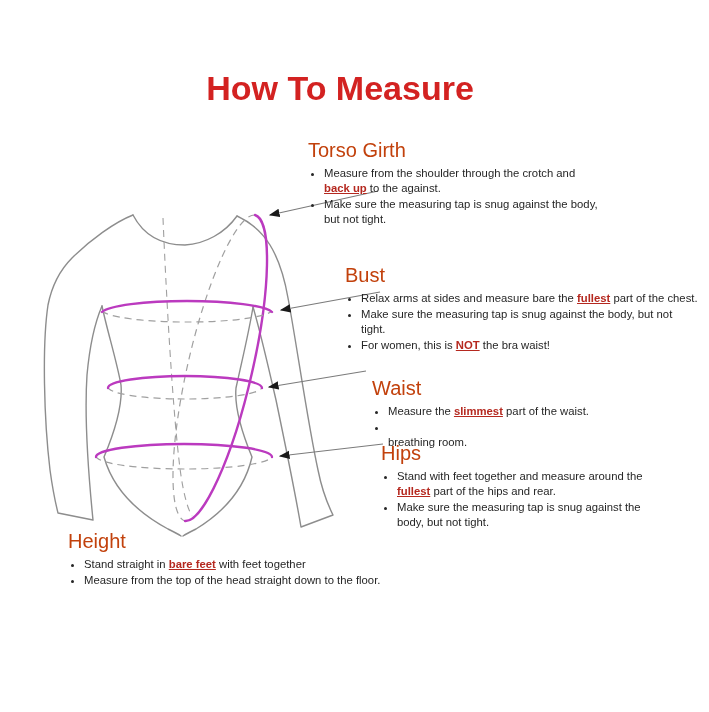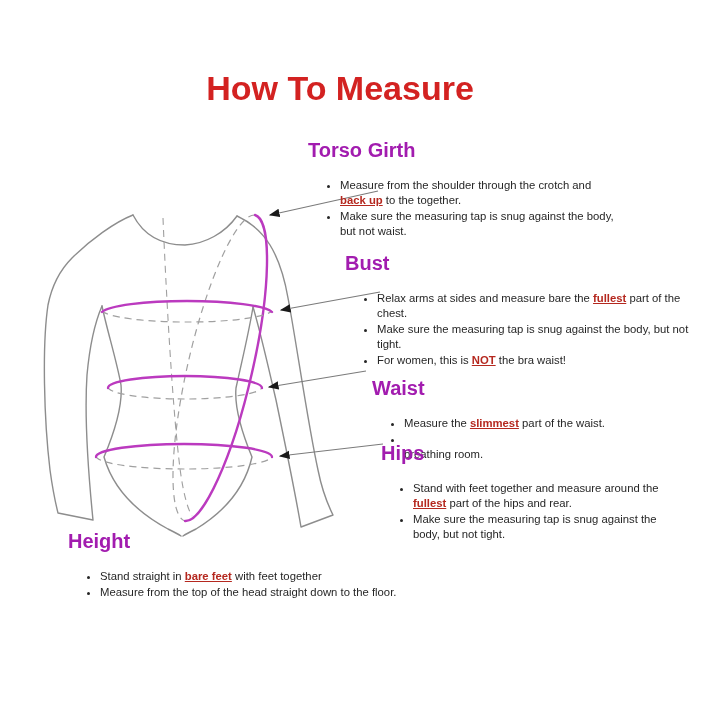--- a/index.html
+++ b/index.html
@@ -19,31 +19,31 @@
   }
   .figure-svg{position:absolute;left:0;top:0;width:709px;height:712px;}
   .outline{stroke:var(--outline_gray,#8d8d8d);stroke-width:1.4;fill:none;stroke-linecap:round;stroke-linejoin:round;}
   .seam{stroke:var(--dash_gray,#a0a0a0);stroke-width:1.1;fill:none;stroke-dasharray:7 5;}
   .tape-front{stroke:var(--magenta,#bb3abf);stroke-width:2.4;fill:none;stroke-linecap:round;}
   .tape-back{stroke:var(--dash_gray,#a0a0a0);stroke-width:1.2;fill:none;stroke-dasharray:7 5;}
   .arrow{stroke:var(--arrow_gray,#7b7b7b);stroke-width:1.2;fill:none;}
   .sec{position:absolute;}
   .sec h2{
     margin:0 0 4px 0;
-    font-size:20px;line-height:23px;font-weight:700;color:#a21caf;
+    font-size:20px;line-height:23px;font-weight:400;color:#c2410c;
   }
   .sec ul{
-    margin:16px;padding:0 0 0 16px;
+    margin:0;padding:0 0 0 16px;
     list-style:disc outside;
     font-size:11.3px;line-height:15px;color:#262626;
   }
   .sec li{margin:0 0 1px 0;}
   .rw{color:var(--accent_red,#b5281f);font-weight:700;text-decoration:underline;}
   .sec-torso {left:308px;top:139px;width:334px;}
-  .sec-bust  {left:345px;top:252px;width:362px;}
+  .sec-bust  {left:345px;top:264px;width:362px;}
   .sec-waist {left:372px;top:377px;width:312px;}
   .sec-hips  {left:381px;top:442px;width:302px;}
   .sec-height{left:68px; top:530px;width:442px;}
 </style>
 </head>
 <body>
 
 <div class="page">
 
   <h1 class="title">How To Measure</h1>
@@ -87,25 +87,25 @@
       <path class="arrow" d="M366,371 L269,387" marker-end="url(#ah)"></path>
       <path class="arrow" d="M383,444 L280,456" marker-end="url(#ah)"></path>
     </g>
   </svg>
 
   <section class="sec sec-torso">
     <h2>Torso Girth</h2>
     <ul>
       <li>
         <span>Measure from the shoulder through the crotch and</span><br>
-        <span class="rw">back up</span><span> to the together.</span>
+        <span class="rw">back up</span><span> to the against.</span>
       </li>
       <li>
         <span>Make sure the measuring tap is snug against the body,</span><br>
-        <span>but not waist.</span>
+        <span>but not tight.</span>
       </li>
     </ul>
   </section>
 
   <section class="sec sec-bust">
     <h2>Bust</h2>
     <ul>
       <li>
         <span>Relax arms at sides and measure bare the </span><span class="rw">fullest</span><span> part of the chest.</span>
       </li>

